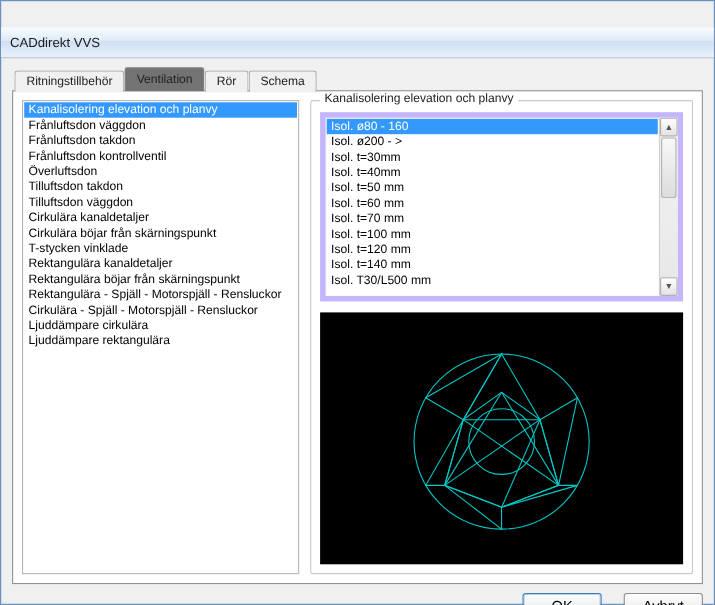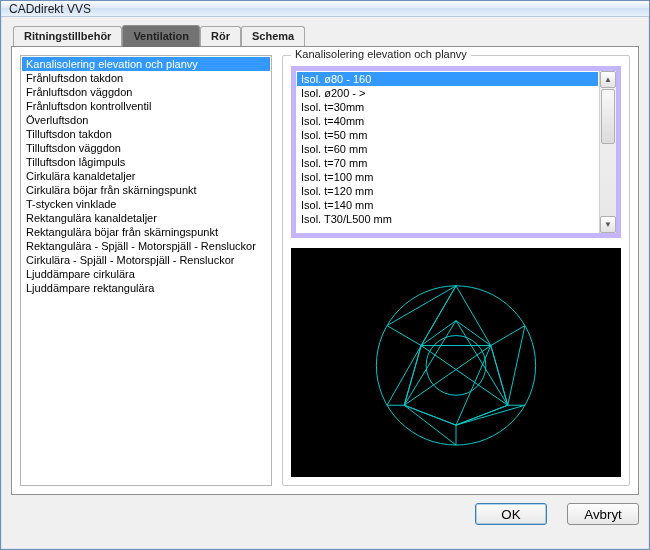--- a/index.html
+++ b/index.html
@@ -11,44 +11,44 @@
     overflow: hidden;
   }
   .window {
     width: 650px;
     height: 550px;
     border: 1px solid #6e8fb5;
     background: #f0f0f0;
     box-shadow: 0 0 0 1px #dbe6f3 inset;
   }
   .titlebar {
-    height: 16px;
+    height: 28px;
     background: linear-gradient(#f7fbff, #dfeaf7 45%, #cfe0f3 46%, #e8f1fb);
     border-bottom: 1px solid #b8c7da;
     display: flex;
     align-items: center;
     padding: 0 8px;
+    margin-top: 24px;
   }
   .titlebar .title {
     font-size: 12px;
     color: #1a1a1a;
   }
   .client {
     padding: 8px 10px 12px 10px;
     height: calc(100% - 28px);
     display: flex;
     flex-direction: column;
   }
   
   .tabrow {
     display: flex;
-    align-items: flex-start;
+    align-items: flex-end;
     margin-bottom: -1px;
     padding-left: 2px;
-    font-weight: bold;
   }
   .tab {
     padding: 3px 10px 4px 10px;
     border: 1px solid #a7a7a7;
     border-bottom: none;
     border-top-left-radius: 3px;
     border-top-right-radius: 3px;
     margin-right: 0px;
     background: #f0f0f0;
     color: #222;
@@ -196,27 +196,26 @@
       <div class="tab active"><span>Ventilation</span></div>
       <div class="tab"><span>Rör</span></div>
       <div class="tab"><span>Schema</span></div>
     </div>
 
     <div class="tabpage">
 
       <div class="leftpanel">
         <ul class="listbox" id="cat-list">
             <li class="selected">Kanalisolering elevation och planvy</li>
+            <li>Frånluftsdon väggdon</li>
             <li>Frånluftsdon takdon</li>
-            <li>Frånluftsdon väggdon</li>
             <li>Frånluftsdon kontrollventil</li>
             <li>Överluftsdon</li>
             <li>Tilluftsdon takdon</li>
             <li>Tilluftsdon väggdon</li>
-            <li>Tilluftsdon lågimpuls</li>
             <li>Cirkulära kanaldetaljer</li>
             <li>Cirkulära böjar från skärningspunkt</li>
             <li>T-stycken vinklade</li>
             <li>Rektangulära kanaldetaljer</li>
             <li>Rektangulära böjar från skärningspunkt</li>
             <li>Rektangulära - Spjäll - Motorspjäll - Rensluckor</li>
             <li>Cirkulära - Spjäll - Motorspjäll - Rensluckor</li>
             <li>Ljuddämpare cirkulära</li>
             <li>Ljuddämpare rektangulära</li>
           </ul>

